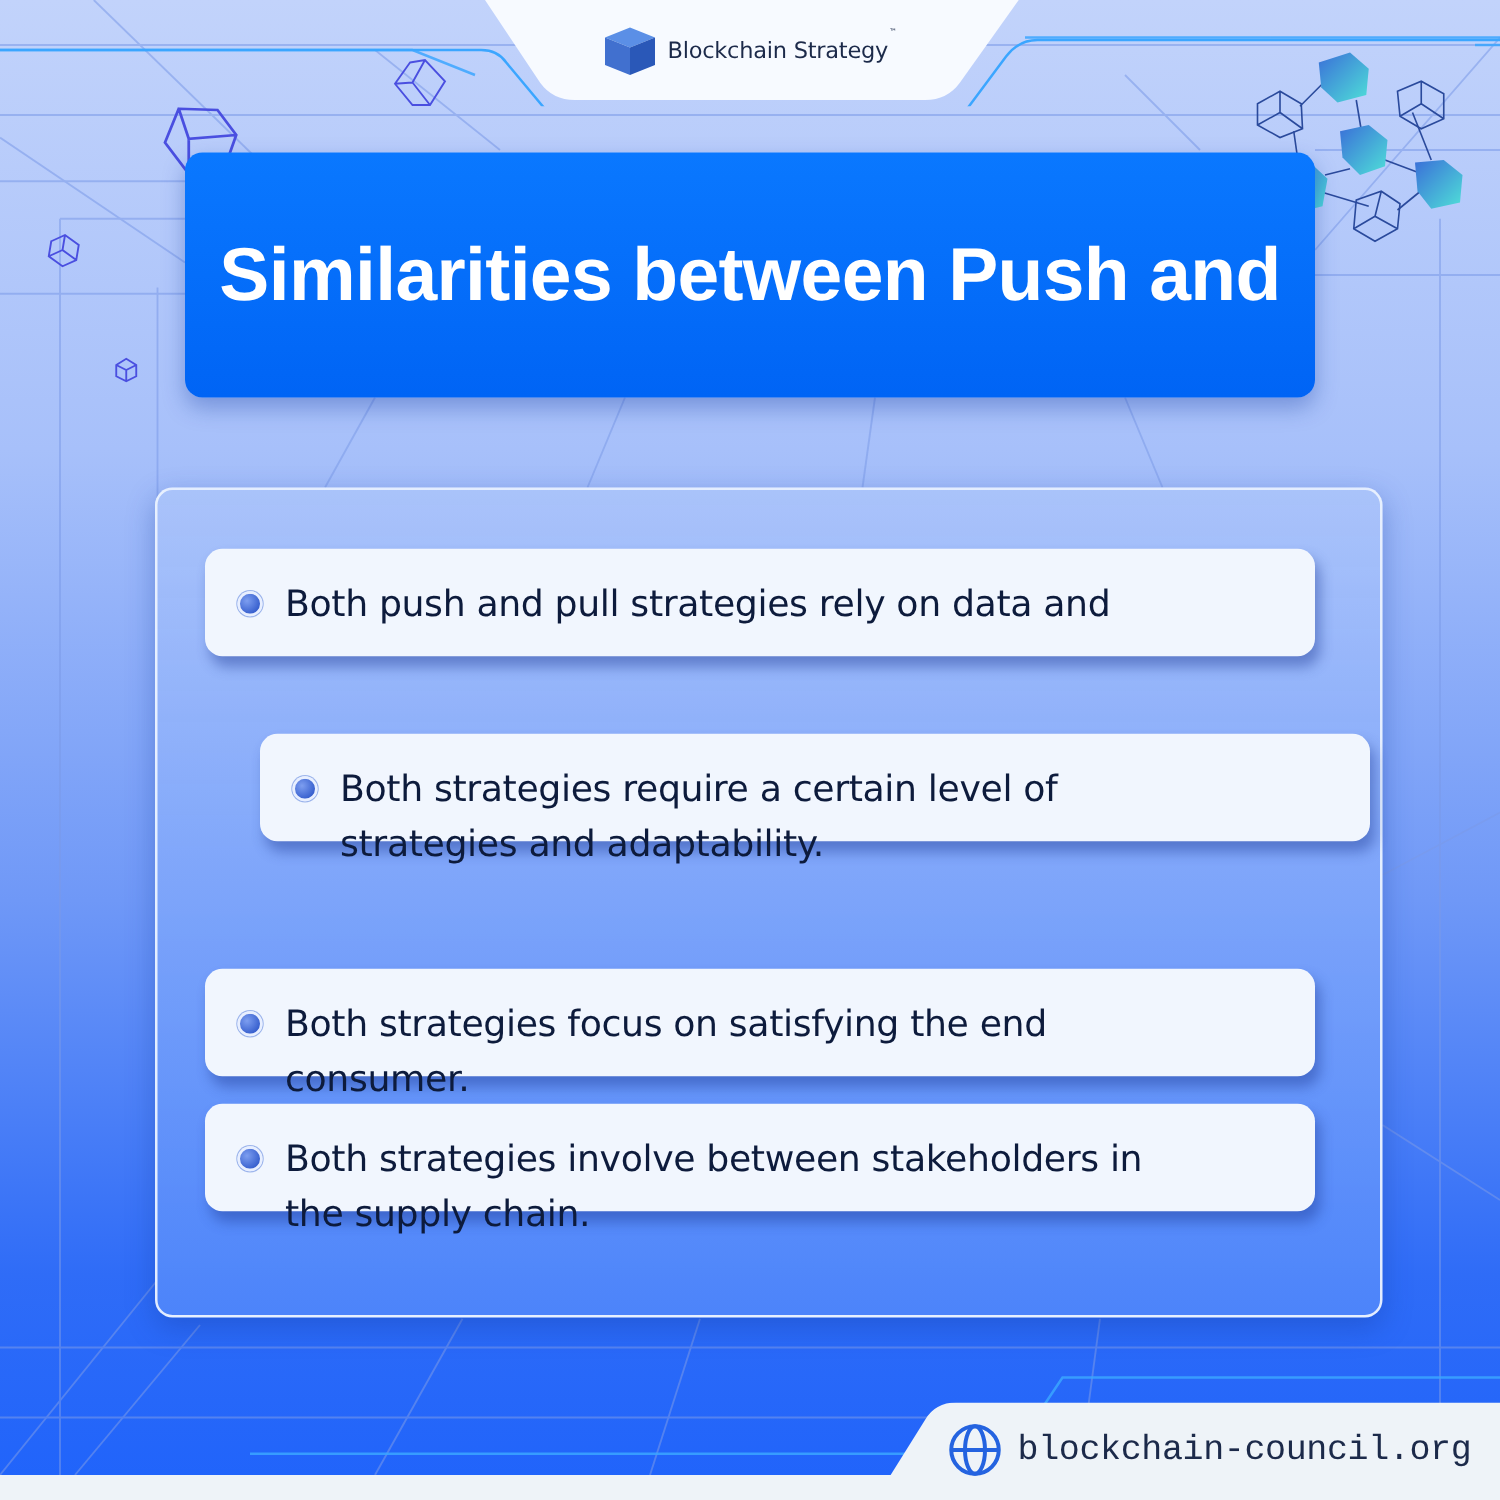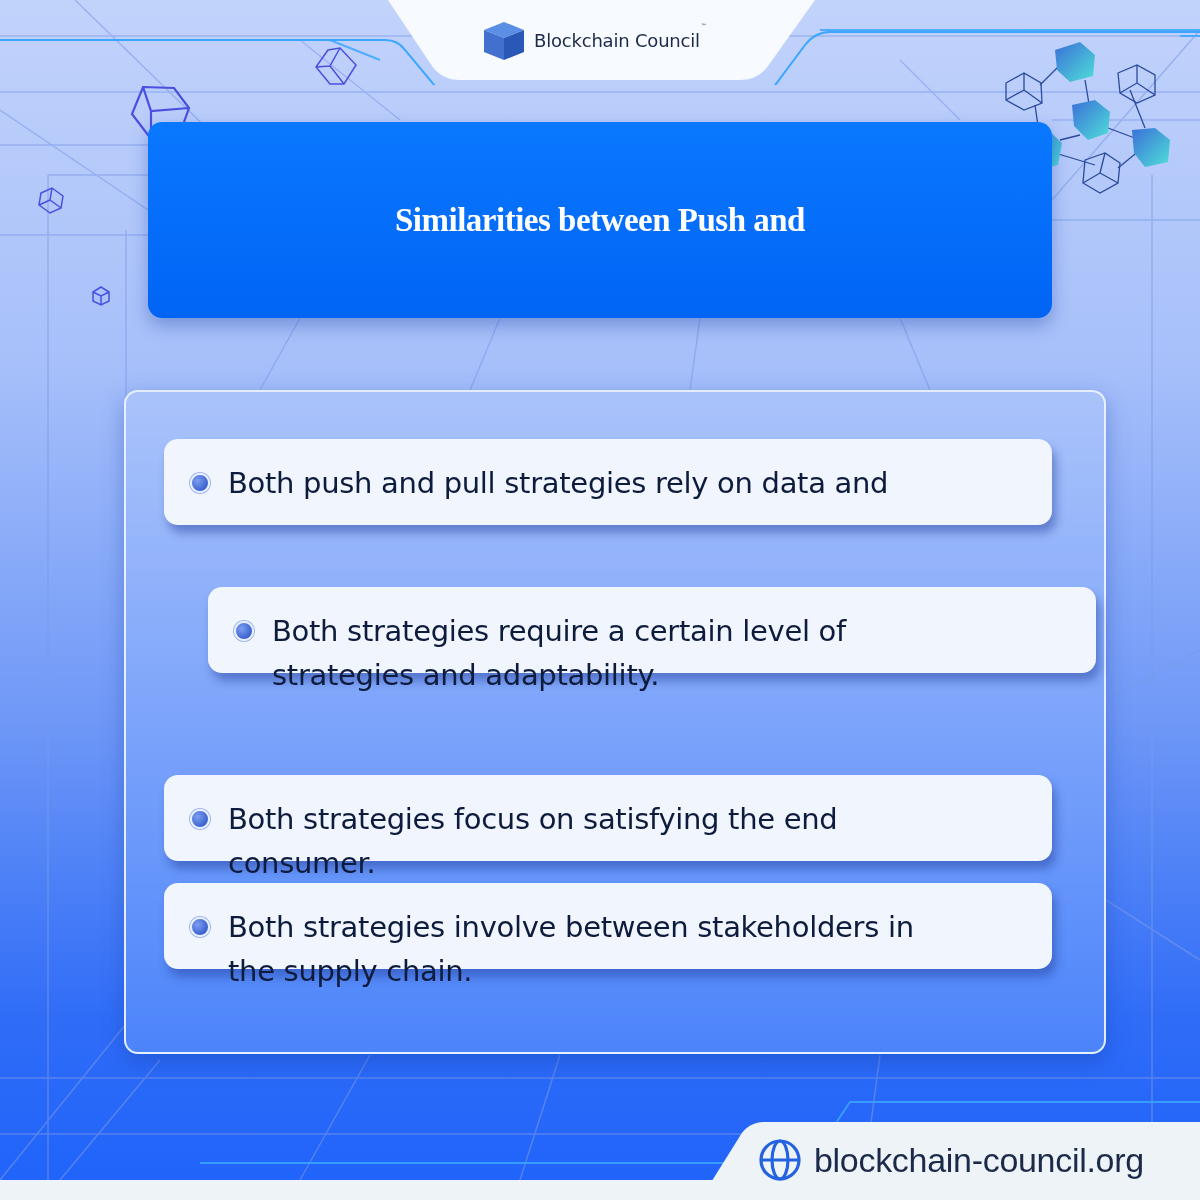--- a/index.html
+++ b/index.html
@@ -25,22 +25,22 @@
 
   
   .title-banner {
     position: absolute; left: 148px; top: 122px; width: 904px; height: 196px;
     background: linear-gradient(180deg, #0a78ff 0%, #0064f5 100%);
     border-radius: 14px;
     box-shadow: 0 8px 18px rgba(20, 60, 160, 0.35);
     display: flex; align-items: center; justify-content: center; text-align: center;
   }
   .title-text {
-    font-family: Liberation Serif, serif; font-weight: bold; color: #ffffff;
-    font-size: 33px; line-height: 76px; letter-spacing: -0.5px;
+    font-family: Liberation Sans, sans-serif; font-weight: bold; color: #ffffff;
+    font-size: 60px; line-height: 76px; letter-spacing: -0.5px;
   }
 
   
   .panel {
     position: absolute; left: 124px; top: 390px; width: 982px; height: 664px;
     border-radius: 14px;
     border: 2px solid rgba(235, 242, 255, 0.95);
     background: linear-gradient(180deg, rgba(170,195,250,0.95) 0%, rgba(130,168,250,0.9) 45%, rgba(80,135,250,0.9) 100%);
     box-shadow: 0 8px 22px rgba(20, 60, 160, 0.35);
   }
@@ -67,21 +67,21 @@
   .footer-bar {
     position: absolute; left: 0; top: 1180px; width: 1200px; height: 20px; background: #eef3f8;
   }
   .footer-tab {
     position: absolute; left: 700px; top: 1122px; width: 500px; height: 78px;
   }
   .footer-link {
     position: absolute; left: 758px; top: 1138px; display: flex; align-items: center; gap: 12px;
   }
   .footer-text {
-    font-family: Liberation Sans, sans-serif; font-size: 34px; color: #1c2a4a; letter-spacing: -0.3px;
+    font-family: Liberation Mono, monospace; font-size: 28px; color: #1c2a4a; letter-spacing: -0.3px;
   }
 </style>
 </head>
 <body>
 
 <svg class="grid-bg" width="1200" height="1200" viewBox="0 0 1200 1200">
   <g stroke="#7b9ae8" stroke-width="1.5" fill="none" opacity="0.55">
     <line x1="0" y1="36" x2="1200" y2="36"></line>
     <line x1="0" y1="92" x2="1200" y2="92"></line>
     <line x1="0" y1="145" x2="148" y2="145"></line>
@@ -164,21 +164,21 @@
     <path d="M388 0 L815 0 L768 66 Q758 80 740 80 L460 80 Q442 80 432 66 Z" fill="#f7faff"></path>
     <path d="M0 40 L385 40 Q398 40 405 50 L440 92" stroke="#3ba6ff" stroke-width="2" fill="none"></path>
     <path d="M1200 32 L830 32 Q815 32 805 45 L770 92" stroke="#3ba6ff" stroke-width="2" fill="none"></path>
   </svg>
   <div class="logo-inner">
     <svg width="44" height="44" viewBox="0 0 44 44">
       <path d="M2 12 L22 4 L42 12 L22 20 Z" fill="#5b8fe6"></path>
       <path d="M2 12 L22 20 L22 42 L2 34 Z" fill="#4170cf"></path>
       <path d="M22 20 L42 12 L42 34 L22 42 Z" fill="#2a58b8"></path>
     </svg>
-    <span class="logo-text"><span>Blockchain Council</span><span class="logo-tm">™</span></span>
+    <span class="logo-text"><span>Blockchain Strategy</span><span class="logo-tm">™</span></span>
   </div>
 </div>
 
 <div class="title-banner">
   <h1 class="title-text">
     <span>Similarities between Push and</span><br>
   </h1>
 </div>
 
 <div class="panel"></div>

